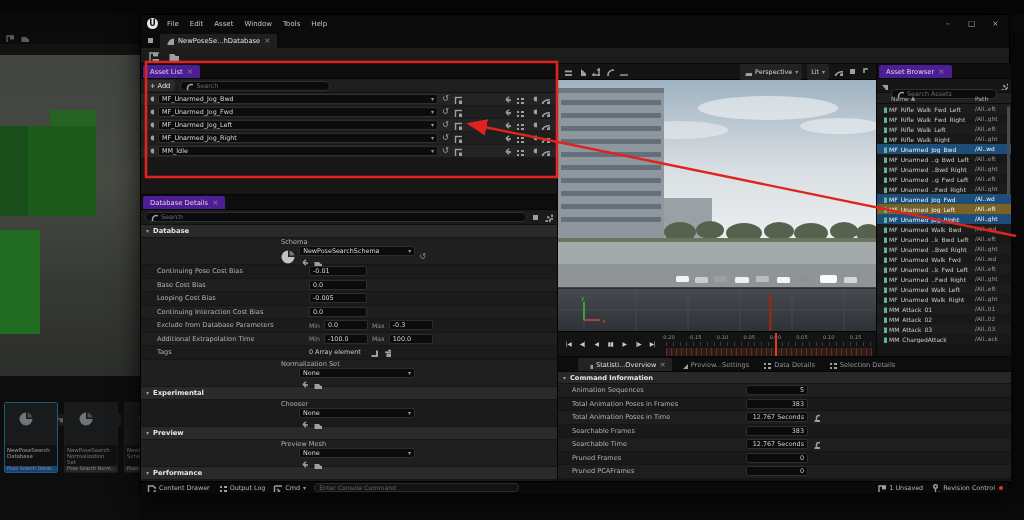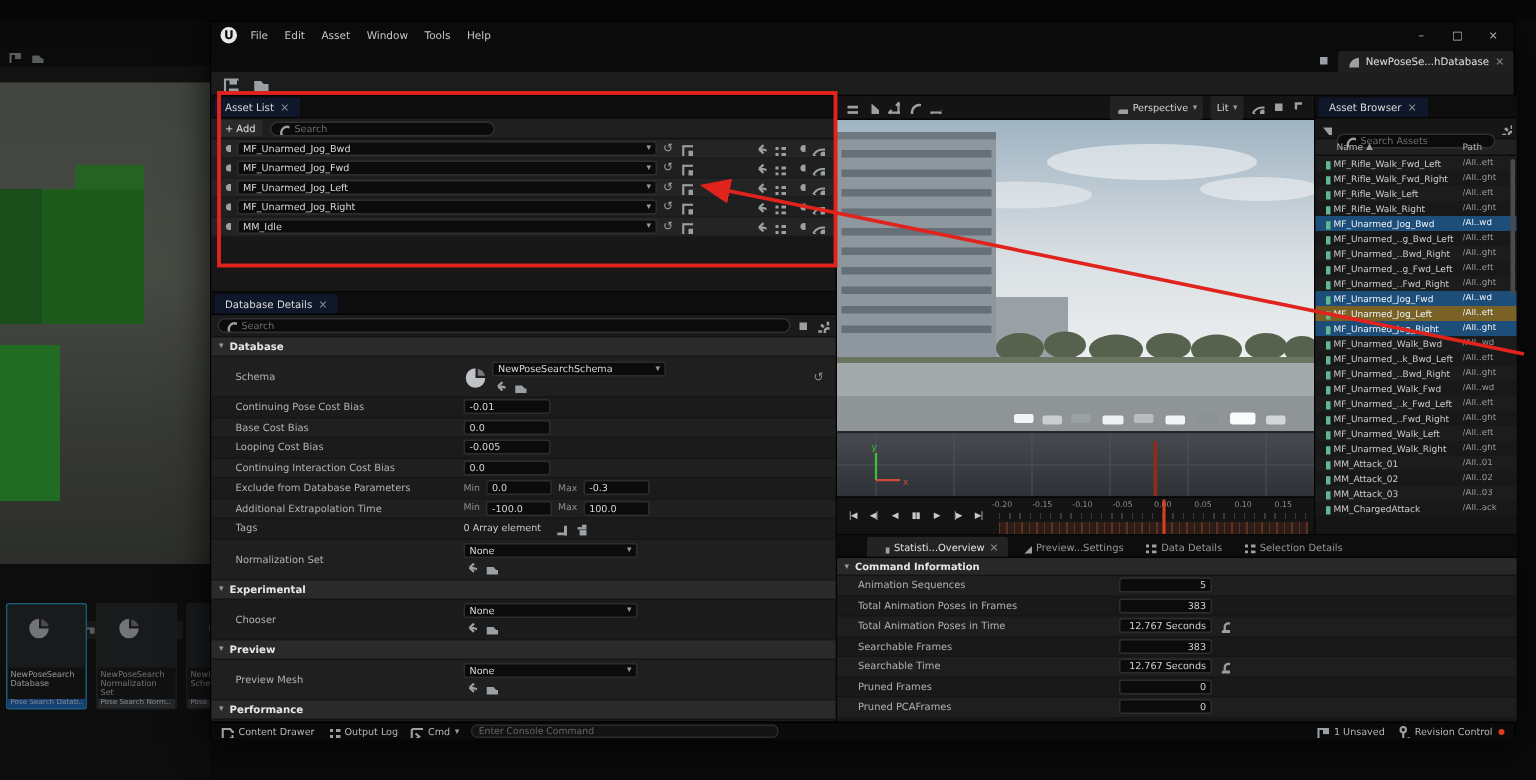--- a/index.html
+++ b/index.html
@@ -38,27 +38,27 @@
 .tile-type{height:6px;font-size:4.8px;line-height:6px;color:#e6edf5;background:#3d4248;padding:0 2px;white-space:nowrap;overflow:hidden;}
 .tile.selected .tile-type{background:#1f6fd0;}
 #bg-dim{position:absolute;inset:0;background:rgba(8,8,8,.45);pointer-events:none;}
 
 #win{position:absolute;left:140px;top:14px;width:870px;height:478px;background:#1b1b1b;border:1px solid #000;box-shadow:0 4px 24px rgba(0,0,0,.8);z-index:10;}
 #titlebar{position:absolute;left:0;top:0;width:100%;height:17px;background:#0b0b0b;display:flex;align-items:center;padding:0 6px;gap:9px;}
 #ue-logo{width:11px;height:11px;border-radius:50%;background:#e8e8e8;color:#0a0a0a;font-size:8px;font-weight:bold;display:flex;align-items:center;justify-content:center;line-height:1;flex:none;}
 #menu-items{display:flex;gap:11px;}
 .menu-item{font-size:7px;color:#c6c6c6;}
 .wc{width:15px;text-align:center;font-size:7.5px;color:#b5b5b5;}
-#tabrow{position:absolute;left:0;top:17px;width:100%;height:16px;background:#0b0b0b;display:flex;align-items:flex-end;padding-left:5px;gap:5px;justify-content:flex-end;}
+#tabrow{position:absolute;left:0;top:17px;width:100%;height:16px;background:#0b0b0b;display:flex;align-items:flex-end;padding-left:5px;gap:5px;}
 #tabrow>.ic{margin-bottom:3px;}
 #doctab{height:14px;display:flex;align-items:center;gap:4px;background:#1f1f1f;border-radius:2px 2px 0 0;padding:0 6px;font-size:6.8px;color:#e0e0e0;}
 #wtoolbar{position:absolute;left:0;top:33px;width:100%;height:16px;background:#1c1c1c;border-bottom:1px solid #070707;display:flex;align-items:center;gap:9px;padding:0 7px;}
 .panel{position:absolute;background:#171717;}
 .ptabbar{height:15px;background:#0d0d0d;display:flex;align-items:flex-end;padding-left:2px;border-bottom:1px solid #050505;}
-.ptab{height:13px;display:flex;align-items:center;gap:4px;padding:0 7px;background:#0f172a;border-radius:2px 2px 0 0;font-size:6.8px;color:#dadada;}
+.ptab{height:13px;display:flex;align-items:center;gap:4px;padding:0 7px;background:#4c1d95;border-radius:2px 2px 0 0;font-size:6.8px;color:#dadada;}
 .pill{height:10px;width:150px;border-radius:5px;background:#0b0b0b;border:1px solid #303030;display:flex;align-items:center;gap:3px;padding:0 4px;}
 .pill .ph{font-size:6.4px;color:#6d6d6d;white-space:nowrap;overflow:hidden;}
 
 #asset-list{left:0;top:49px;width:417px;height:130px;border-right:1px solid #050505;}
 #al-toolbar{height:14px;display:flex;align-items:center;gap:5px;padding:0 4px;background:#1e1e1e;border-bottom:1px solid #101010;}
 #al-add{display:flex;align-items:center;gap:2px;height:11px;padding:0 5px;background:#2b2b2b;border-radius:2px;font-size:6.6px;color:#e2e2e2;}
 .al-row{height:13px;display:flex;align-items:center;gap:4px;padding:0 6px 0 4px;background:#242424;border-bottom:1px solid #1a1a1a;}
 .al-row:nth-child(even){background:#1f1f1f;}
 .al-box{width:280px;height:10px;background:#0c0c0c;border:1px solid #2e2e2e;border-radius:2px;display:flex;align-items:center;padding:0 3px;gap:2px;}
 .al-name{font-size:6.4px;color:#d6d6d6;flex:1;white-space:nowrap;overflow:hidden;}
@@ -66,21 +66,21 @@
 .al-ics.g2{margin-left:36px;}
 .tic{font-size:8px;color:#9aa0a3;line-height:1;}
 
 #details{left:0;top:179px;width:417px;height:287px;border-right:1px solid #050505;border-top:1px solid #050505;background:#1a1a1a;}
 #dd-search{height:15px;display:flex;align-items:center;gap:4px;padding:0 4px;background:#1b1b1b;border-bottom:1px solid #101010;}
 #dd-search .pill{flex:1;width:auto;}
 .dd-sec{height:13px;display:flex;align-items:center;gap:4px;background:#2a2a2a;border-bottom:1px solid #151515;padding:0 5px;}
 .dd-sec-label{font-size:6.8px;font-weight:bold;color:#e6e6e6;}
 .dd-row{height:13.5px;display:flex;align-items:center;background:#1f1f1f;border-bottom:1px solid #161616;padding-left:16px;}
 .dd-row.alt{background:#1b1b1b;}
-.dd-row.tall{height:27px;}
+.dd-row.tall{height:27px;flex-direction:column;}
 .dd-label{width:152px;font-size:6.6px;color:#b2b2b2;white-space:nowrap;overflow:hidden;flex:none;}
 .dd-val{display:flex;align-items:center;gap:4px;flex:1;}
 .ibox{height:10px;background:#0b0b0b;border:1px solid #2d2d2d;border-radius:2px;display:flex;align-items:center;padding:0 3px;font-size:6.4px;color:#d8d8d8;}
 .ibox.num{width:58px;}
 .ibox.sm{width:44px;}
 .ibox.dd{width:116px;justify-content:space-between;}
 .mm-label{font-size:6.2px;color:#8d8d8d;}
 .arr-text{font-size:6.4px;color:#c9c9c9;margin-right:4px;}
 .dd-col{display:flex;flex-direction:column;gap:2px;}
 .sub-ics{display:flex;gap:5px;}

